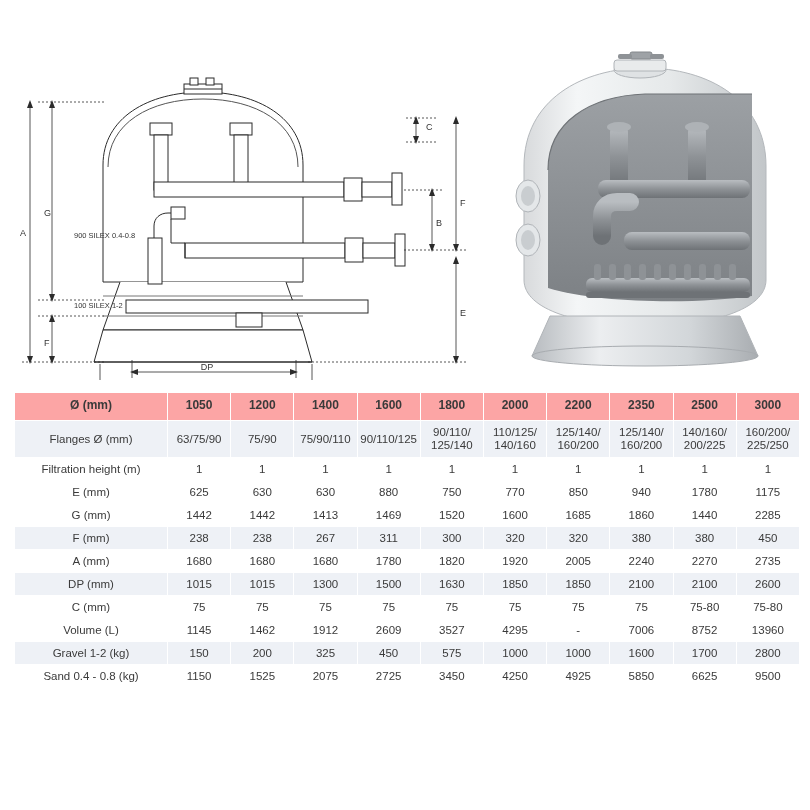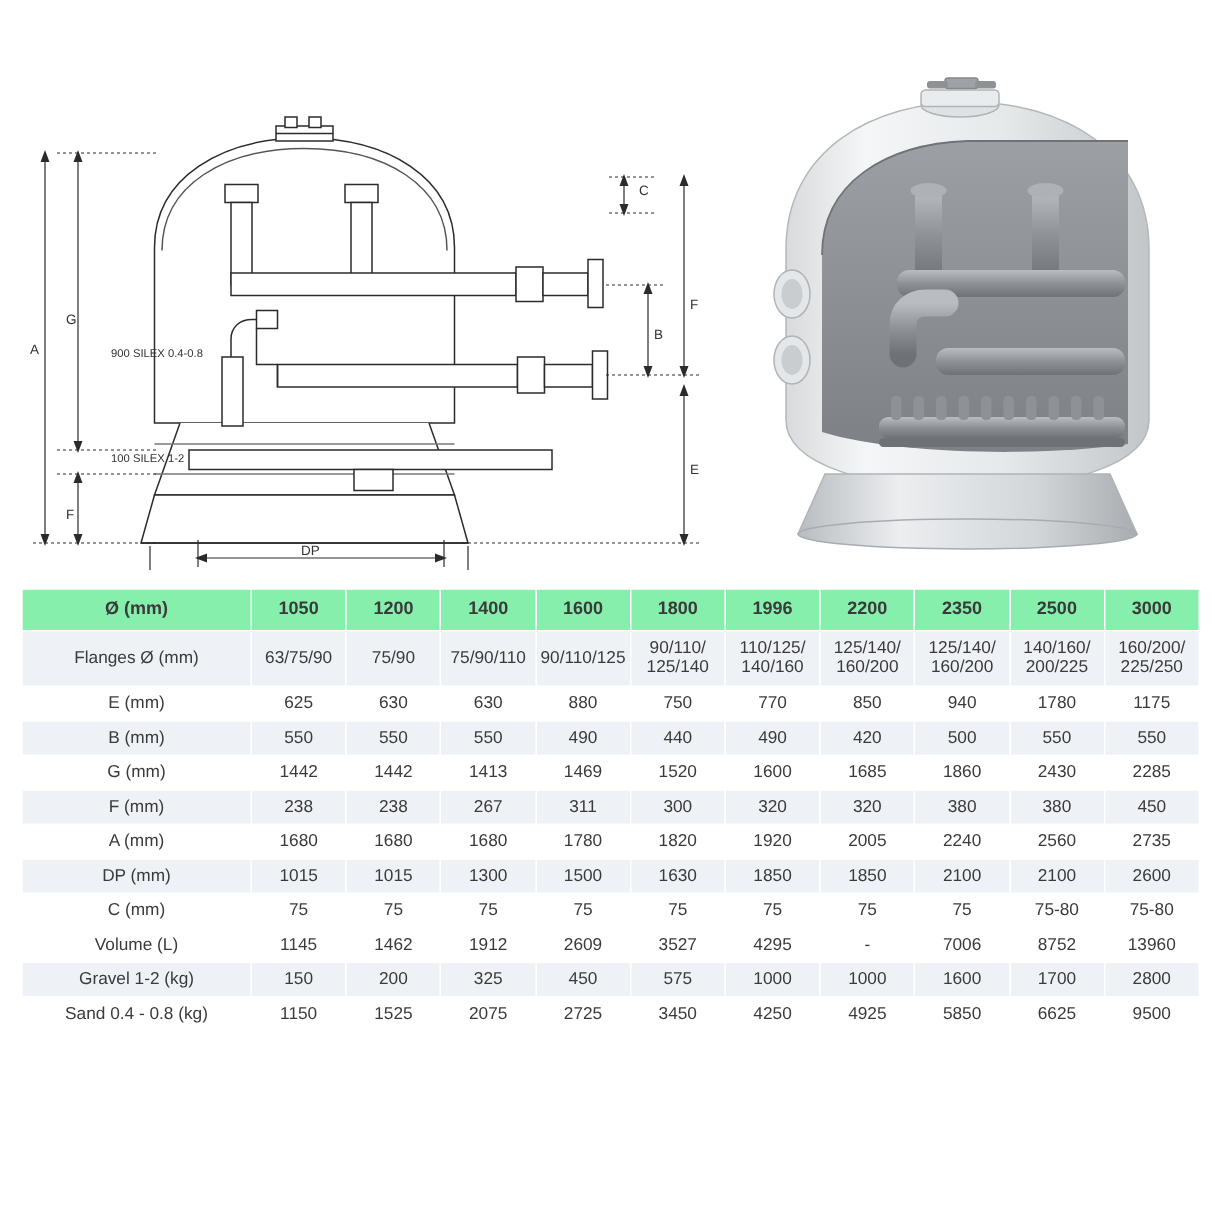--- a/index.html
+++ b/index.html
@@ -60,21 +60,21 @@
     padding: 5px 2px;
     color: #3a3a3a;
     white-space: nowrap;
   }
   table.spec td.label {
     text-align: center;
     width: 148px;
   }
   tr.head td {
     font-weight: bold;
-    background: #86efac;
+    background: #fca5a5;
     font-size: 12px;
     padding-bottom: 8px;
   }
   tr.shade td {
     background: #eef1f6;
   }
   tr.plain td {
     background: #ffffff;
   }
   tr.head td.label {
@@ -294,76 +294,76 @@
   <div class="table-wrap">
     <table class="spec">
       <tbody>
           <tr class="head">
             <td class="label">Ø (mm)</td>
             <td>1050</td>
             <td>1200</td>
             <td>1400</td>
             <td>1600</td>
             <td>1800</td>
-            <td>1996</td>
+            <td>2000</td>
             <td>2200</td>
             <td>2350</td>
             <td>2500</td>
             <td>3000</td>
           </tr>
           <tr class="shade">
             <td class="label">Flanges Ø (mm)</td>
             <td>63/75/90</td>
             <td>75/90</td>
             <td>75/90/110</td>
             <td>90/110/125</td>
             <td class="multiline">90/110/<br>125/140</td>
             <td class="multiline">110/125/<br>140/160</td>
             <td class="multiline">125/140/<br>160/200</td>
             <td class="multiline">125/140/<br>160/200</td>
             <td class="multiline">140/160/<br>200/225</td>
             <td class="multiline">160/200/<br>225/250</td>
           </tr>
           <tr class="plain">
+            <td class="label">Filtration height (m)</td>
+            <td>1</td>
+            <td>1</td>
+            <td>1</td>
+            <td>1</td>
+            <td>1</td>
+            <td>1</td>
+            <td>1</td>
+            <td>1</td>
+            <td>1</td>
+            <td>1</td>
+          </tr>
+          <tr class="plain">
             <td class="label">E (mm)</td>
             <td>625</td>
             <td>630</td>
             <td>630</td>
             <td>880</td>
             <td>750</td>
             <td>770</td>
             <td>850</td>
             <td>940</td>
             <td>1780</td>
             <td>1175</td>
           </tr>
-          <tr class="shade">
-            <td class="label">B (mm)</td>
-            <td>550</td>
-            <td>550</td>
-            <td>550</td>
-            <td>490</td>
-            <td>440</td>
-            <td>490</td>
-            <td>420</td>
-            <td>500</td>
-            <td>550</td>
-            <td>550</td>
-          </tr>
           <tr class="plain">
             <td class="label">G (mm)</td>
             <td>1442</td>
             <td>1442</td>
             <td>1413</td>
             <td>1469</td>
             <td>1520</td>
             <td>1600</td>
             <td>1685</td>
             <td>1860</td>
-            <td>2430</td>
+            <td>1440</td>
             <td>2285</td>
           </tr>
           <tr class="shade">
             <td class="label">F (mm)</td>
             <td>238</td>
             <td>238</td>
             <td>267</td>
             <td>311</td>
             <td>300</td>
             <td>320</td>
@@ -375,21 +375,21 @@
           <tr class="plain">
             <td class="label">A (mm)</td>
             <td>1680</td>
             <td>1680</td>
             <td>1680</td>
             <td>1780</td>
             <td>1820</td>
             <td>1920</td>
             <td>2005</td>
             <td>2240</td>
-            <td>2560</td>
+            <td>2270</td>
             <td>2735</td>
           </tr>
           <tr class="shade">
             <td class="label">DP (mm)</td>
             <td>1015</td>
             <td>1015</td>
             <td>1300</td>
             <td>1500</td>
             <td>1630</td>
             <td>1850</td>

